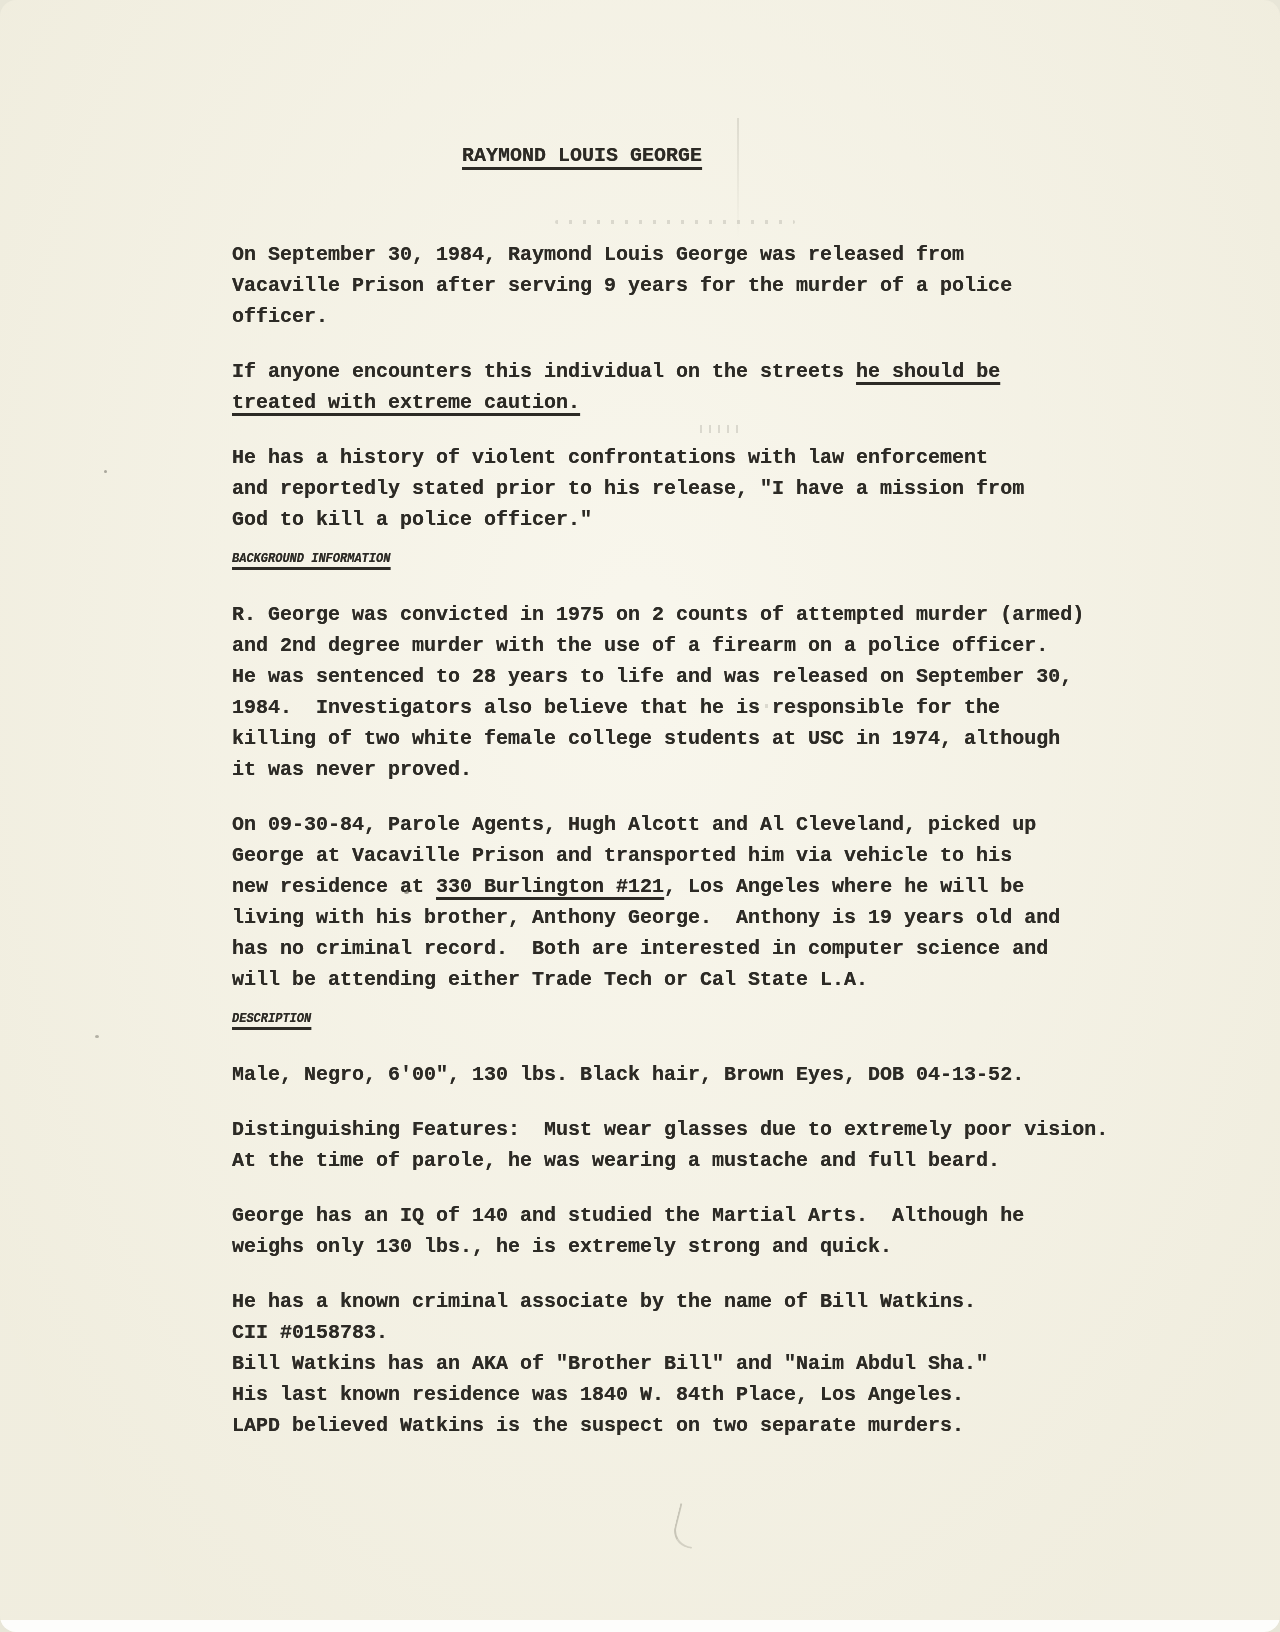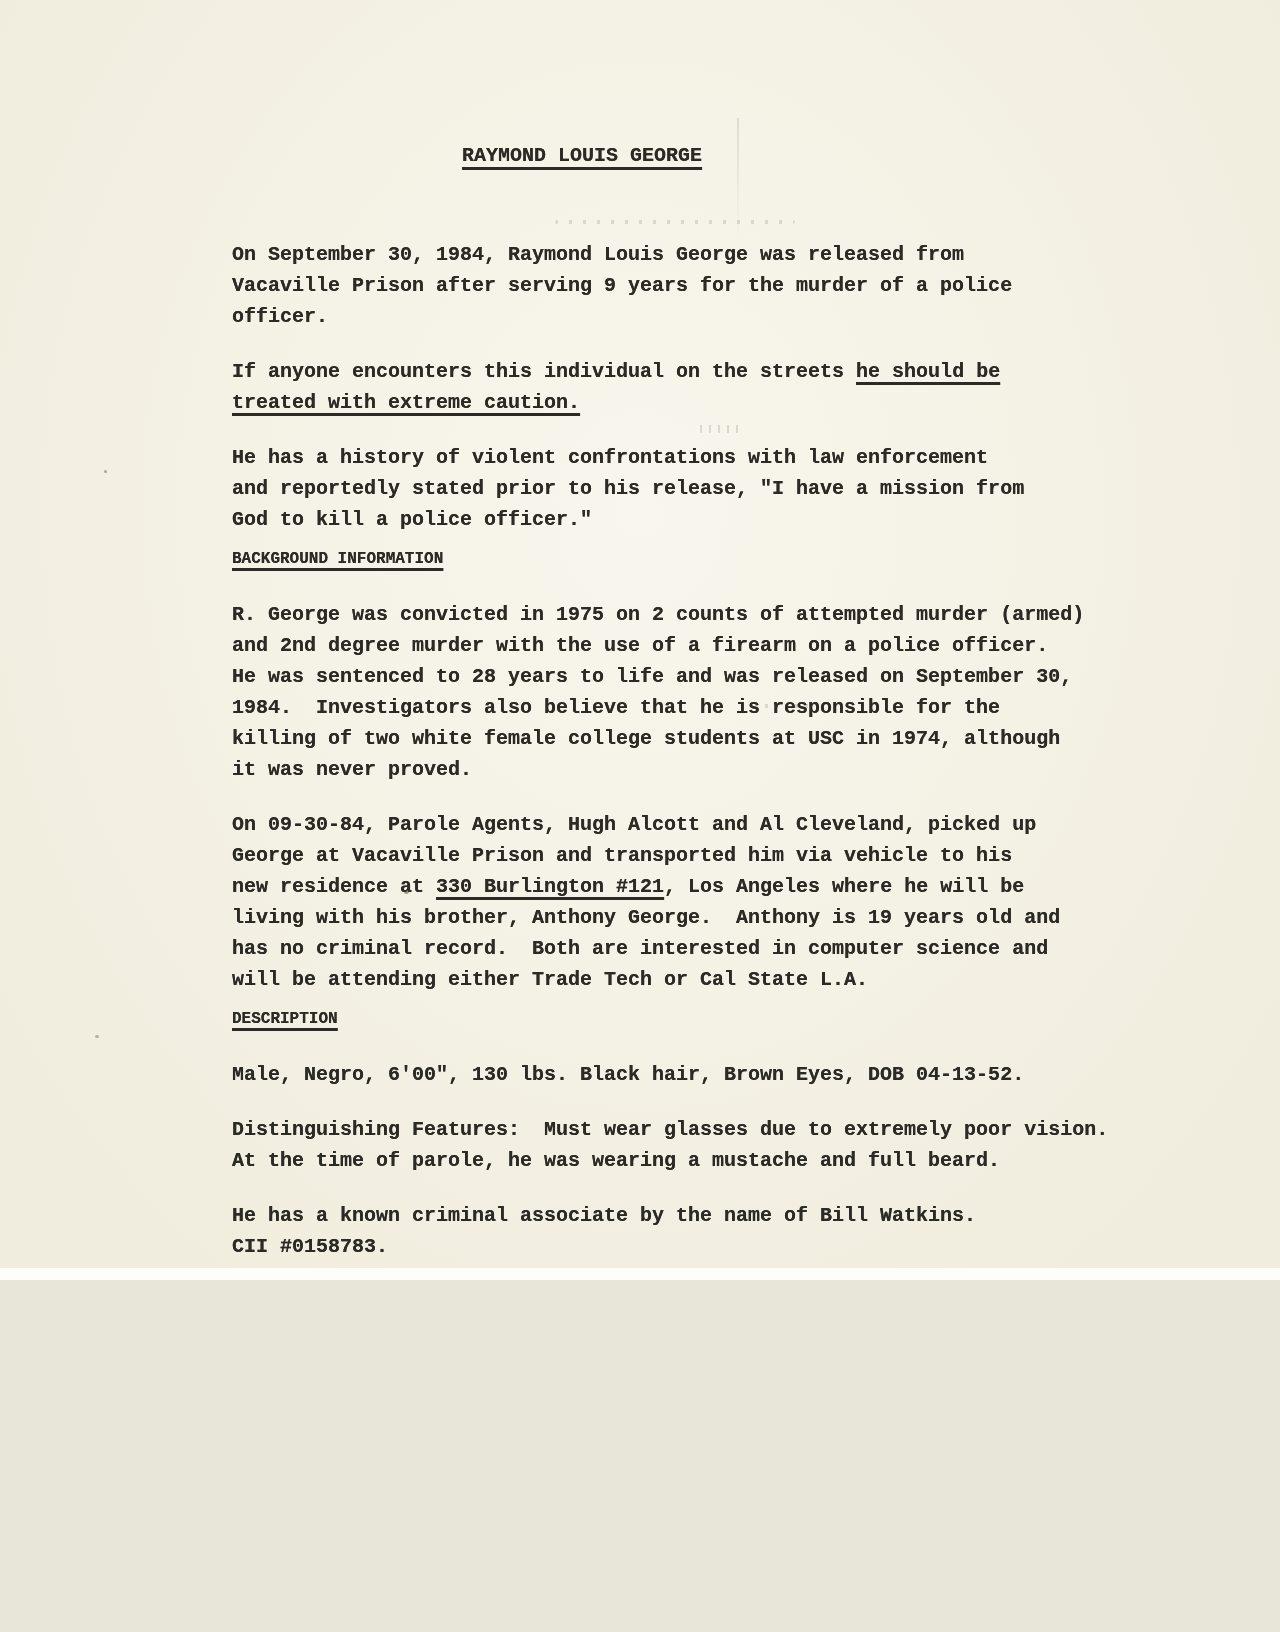--- a/index.html
+++ b/index.html
@@ -8,24 +8,25 @@
   }
   * { margin: 0; padding: 0; box-sizing: border-box; }
   html, body { width: 1280px; }
   body {
     font-family: "Liberation Mono", "DejaVu Sans Mono", monospace;
     background: #e8e6d8;
   }
   .page {
     position: relative;
     width: 1280px;
-    height: 1280px;
+    height: 1632px;
     background: var(--paper, #f5f2e3);
     background-image: radial-gradient(ellipse at 50% 40%, rgba(255,255,255,0.35), rgba(0,0,0,0.02) 85%);
     overflow: hidden;
+    border-radius: 16px;
   }
   .content {
     position: absolute;
     top: 140px;
     left: 232px;
     width: 940px;
     color: var(--ink, #2c2a25);
     font-size: 20px;
     font-weight: bold;
     line-height: 31px;
@@ -47,22 +48,23 @@
     white-space: pre-wrap;
     margin-bottom: 9px;
     font-size: 20px;
     font-weight: bold;
     margin-top: 24px;
   }
   .heading {
     white-space: pre;
     margin-top: 4px;
     margin-bottom: 13px;
-    font-size: 16px;
+    font-size: 12px;
     font-weight: bold;
+    font-style: italic;
   }
   .heading .u, .para .u {
     text-decoration: underline;
     text-decoration-thickness: 2.5px;
     text-underline-offset: 5px;
   }
   
   .artifact { position: absolute; pointer-events: none; }
   .smudge-top {
     top: 220px; left: 555px; width: 240px; height: 4px;
@@ -136,27 +138,29 @@
 will be attending either Trade Tech or Cal State L.A.</span></p>
 
     <h2 class="heading"><span class="u">DESCRIPTION</span></h2>
 
     <p class="para">Male, Negro, 6'00", 130 lbs. Black hair, Brown Eyes, DOB 04-13-52.</p>
 
 
     <p class="para">Distinguishing Features:  Must wear glasses due to extremely poor vision.
 At the time of parole, he was wearing a mustache and full beard.</p>
 
+    <p class="para">George has an IQ of 140 and studied the Martial Arts.  Although he
+weighs only 130 lbs., he is extremely strong and quick.</p>
 
 
 
     <p class="para">He has a known criminal associate by the name of Bill Watkins.
 CII #0158783.
 Bill Watkins has an AKA of "Brother Bill" and "Naim Abdul Sha."
-His last known residence was 1310 W. 84th Place, Los Angeles.
+His last known residence was 1840 W. 84th Place, Los Angeles.
 LAPD believed Watkins is the suspect on two separate murders.</p>
 
   </div>
 
   <div class="artifact smudge-top"></div>
   <div class="artifact smudge-mid"></div>
   <div class="artifact smudge-para"></div>
   <div class="artifact speck-1"></div>
   <div class="artifact speck-2"></div>
   <div class="artifact speck-3"></div>

